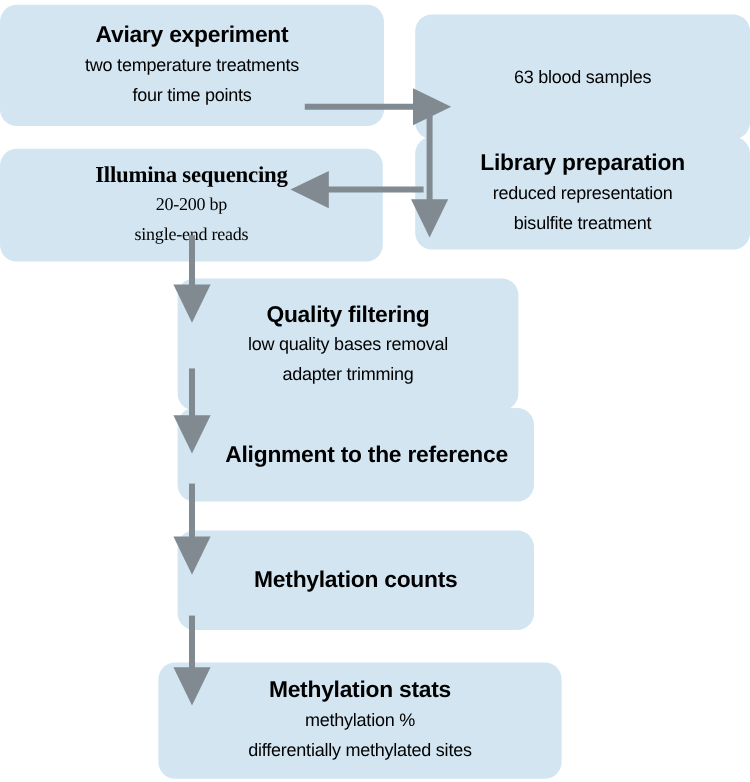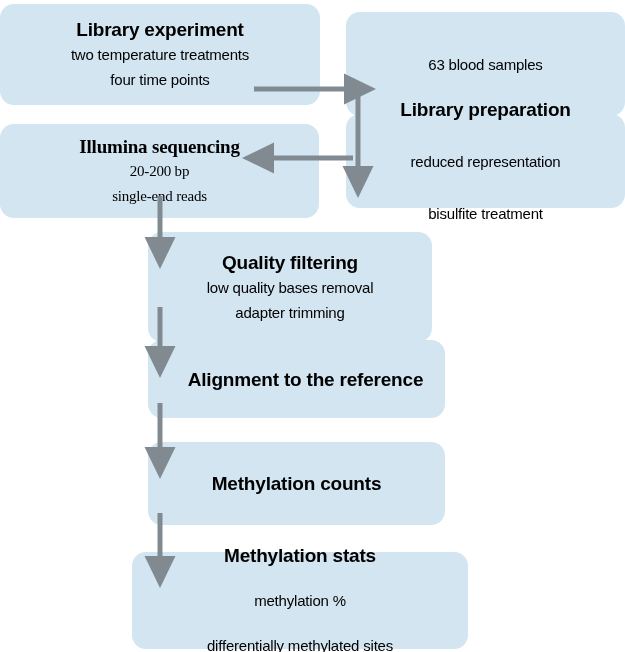--- a/index.html
+++ b/index.html
@@ -55,25 +55,25 @@
     top: 0;
     width: 625px;
     height: 652px;
     z-index: 3;
     pointer-events: none;
   }
   
   #node-aviary      { left: 0px;   top: 4px;   width: 320px; height: 101px; }
   #node-samples     { left: 346px; top: 12px;  width: 279px; height: 104px;  }
   #node-illumina    { left: 0px;   top: 124px; width: 319px; height: 94px; font-family: Liberation Serif, serif;  }
-  #node-library     { left: 346px; top: 114px; width: 279px; height: 94px; gap: 27px;  }
+  #node-library     { left: 346px; top: 114px; width: 279px; height: 94px;  }
   #node-quality     { left: 148px; top: 232px; width: 284px; height: 110px;  }
   #node-alignment   { left: 148px; top: 340px; width: 297px; height: 78px; padding-left: 24px;  }
   #node-counts      { left: 148px; top: 442px; width: 297px; height: 83px;  }
-  #node-stats       { left: 132px; top: 552px; width: 336px; height: 97px; gap: 20px;  }
+  #node-stats       { left: 132px; top: 552px; width: 336px; height: 97px;  }
 </style>
 </head>
 <body>
 
 <div id="canvas">
 
   <svg class="connectors" viewBox="0 0 625 652">
     <defs>
       <marker id="ah" markerWidth="7" markerHeight="7" refX="1.2" refY="3.5" orient="auto" markerUnits="strokeWidth">
         <path d="M0,0.4 L6.4,3.5 L0,6.6 z" fill="#808a90"></path>
@@ -103,21 +103,21 @@
     <g>
       <line x1="160" y1="403" x2="160" y2="453" stroke="#808a90" stroke-width="5" marker-end="url(#ah)"></line>
     </g>
 
     <g>
       <line x1="160" y1="513" x2="160" y2="562" stroke="#808a90" stroke-width="5" marker-end="url(#ah)"></line>
     </g>
   </svg>
 
   <div class="node" id="node-aviary">
-    <div class="ttl">Library experiment</div>
+    <div class="ttl">Aviary experiment</div>
     <div class="sub">two temperature treatments</div>
     <div class="sub">four time points</div>
   </div>
 
   <div class="node plain" id="node-samples">
     <div class="sub">63  blood samples</div>
   </div>
 
   <div class="node" id="node-illumina">
     <div class="ttl">Illumina sequencing</div>

